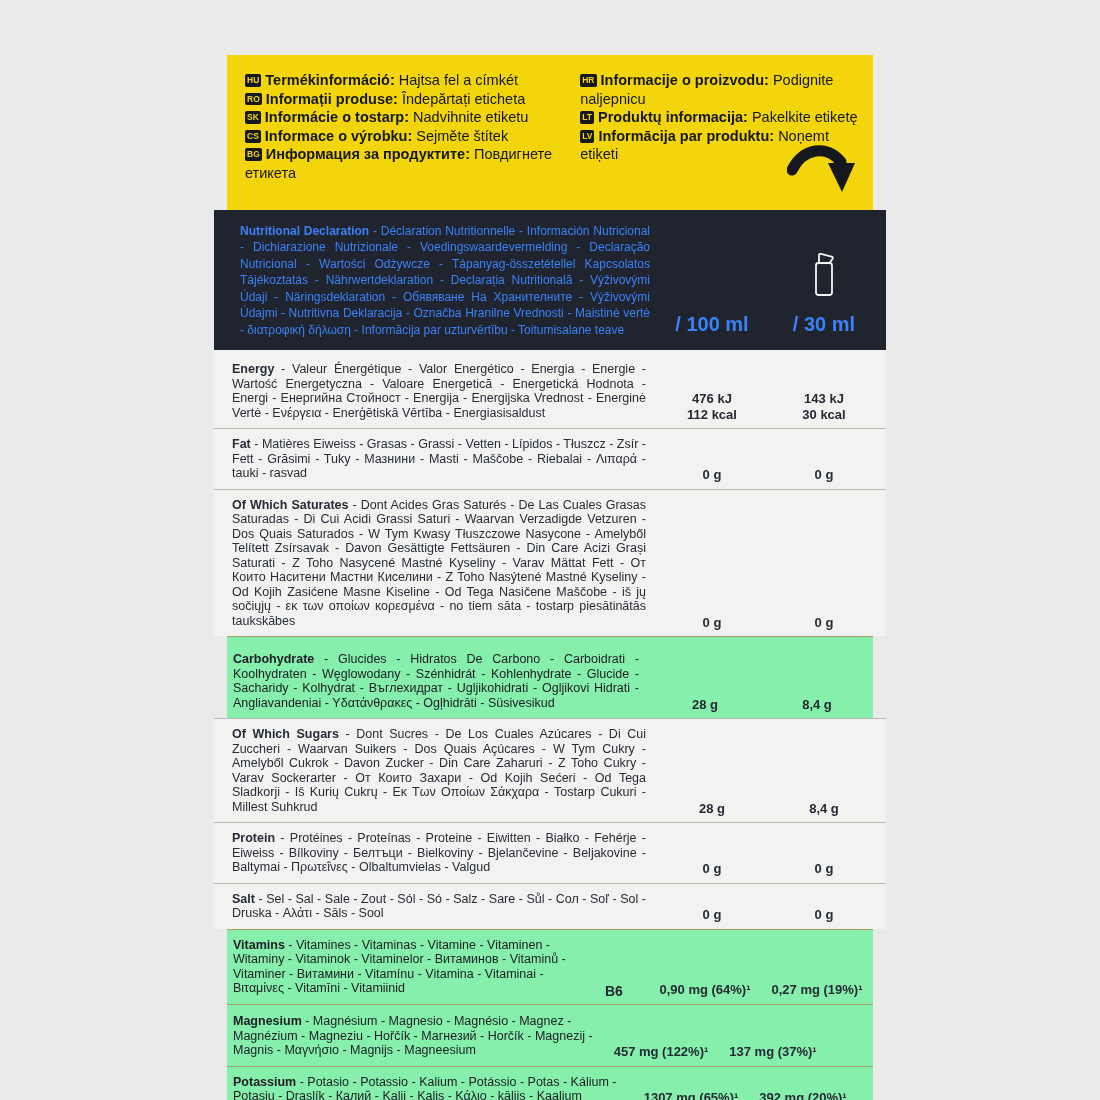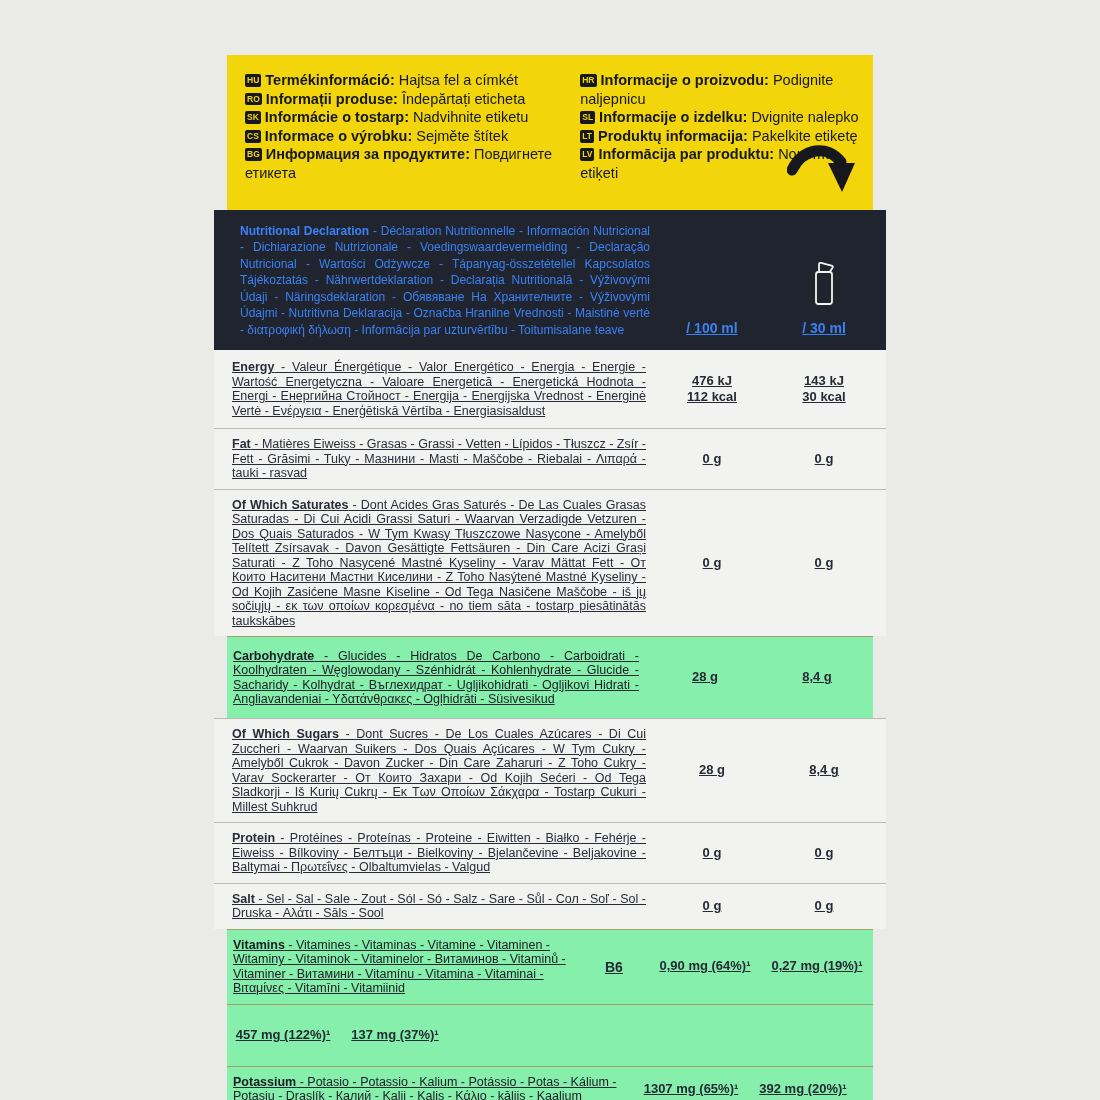--- a/index.html
+++ b/index.html
@@ -48,31 +48,30 @@
   }
   .decl-text {
     flex:1;
     padding:13px 6px 12px 18px;
     font-size:12px;
     line-height:1.37;
     text-align:justify;
   }
   .decl-text b { font-weight:bold; }
   .decl-cols { width:230px; display:flex; align-items:flex-end; padding:0 6px 14px 0; }
-  .decl-col { width:112px; text-align:center; font-weight:bold; font-size:14px;text-decoration:underline; }
+  .decl-col { width:112px; text-align:center; font-weight:bold; font-size:20px; }
   .decl-col .bottle { margin-bottom:10px; }
 
   
   .t-row {
     display:flex;
-    align-items:center;
+    align-items:flex-end;
     background:#f2f2f0;
     border-top:1px solid #b9b9b6;
     padding:5px 6px 5px 0;
-    text-decoration:underline;
   }
   .t-row:first-child { border-top:none; }
   .t-row.hl {
     background:#86efac;
     margin:0 13px;
     padding-right:0;
     border-top-color:#a5a06a;
   }
   .col-label {
     flex:1;
@@ -107,21 +106,20 @@
   <div class="peel-header">
     <div class="peel-col-left">
       <div class="peel-item"><span class="lang-badge">HU</span><b>Termékinformáció:</b> <span>Hajtsa fel a címkét</span></div>
       <div class="peel-item"><span class="lang-badge">RO</span><b>Informații produse:</b> <span>Îndepărtați eticheta</span></div>
       <div class="peel-item"><span class="lang-badge">SK</span><b>Informácie o tostarp:</b> <span>Nadvihnite etiketu</span></div>
       <div class="peel-item"><span class="lang-badge">CS</span><b>Informace o výrobku:</b> <span>Sejměte štítek</span></div>
       <div class="peel-item"><span class="lang-badge">BG</span><b>Информация за продуктите:</b> <span>Повдигнете етикета</span></div>
     </div>
     <div class="peel-col-right">
       <div class="peel-item"><span class="lang-badge">HR</span><b>Informacije o proizvodu:</b> <span>Podignite naljepnicu</span></div>
-      <div class="peel-item"><span class="lang-badge">SL</span><b>Informacije o izdelku:</b> <span>Dvignite nalepko</span></div>
       <div class="peel-item"><span class="lang-badge">LT</span><b>Produktų informacija:</b> <span>Pakelkite etiketę</span></div>
       <div class="peel-item"><span class="lang-badge">LV</span><b>Informācija par produktu:</b> <span>Noņemt etiķeti</span></div>
     </div>
     <div class="arrow-wrap">
       <svg width="72" height="58" viewBox="0 0 72 58">
         <path d="M5 30 C 16 8, 40 4, 54 22" fill="none" stroke="#16181d" stroke-width="11" stroke-linecap="round"></path>
         <polygon points="41,23 68,23 55,52" fill="#16181d"></polygon>
       </svg>
     </div>
   </div>
@@ -225,20 +223,21 @@
       <div class="col-code">B6</div>
       <div class="col-v100">
           <div>0,90 mg (64%)¹</div>
         </div>
       <div class="col-v30">
           <div>0,27 mg (19%)¹</div>
         </div>
     </div>
 
     <div class="t-row hl" style="min-height:62px">
+      <div class="col-label narrow"><b>Magnesium</b><span> - Magnésium - Magnesio - Magnésio - Magnez - Magnézium - Magneziu - Hořčík - Магнезий - Horčík - Magnezij - Magnis - Μαγνήσιο - Magnijs - Magneesium</span></div>
       <div class="col-v100">
           <div>457 mg (122%)¹</div>
         </div>
       <div class="col-v30">
           <div>137 mg (37%)¹</div>
         </div>
     </div>
 
     <div class="t-row hl" style="min-height:46px">
       <div class="col-label narrow" style="max-width:408px"><b>Potassium</b><span> - Potasio - Potassio - Kalium - Potássio - Potas - Kálium - Potasiu - Draslík - Калий - Kalij - Kalis - Κάλιο - kālijs - Kaalium</span></div>

